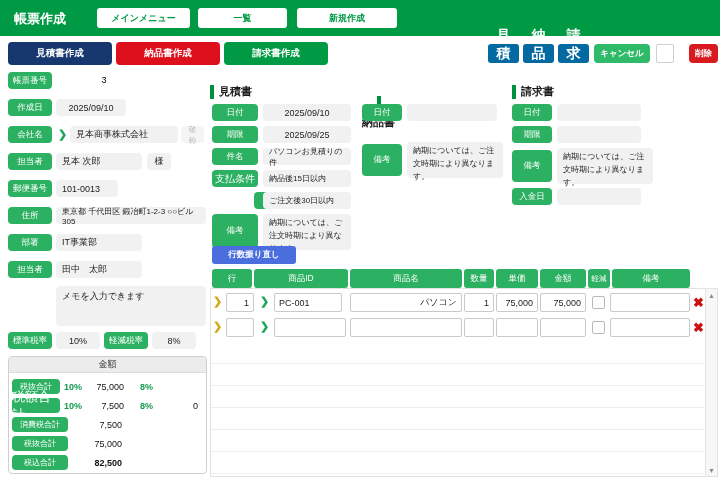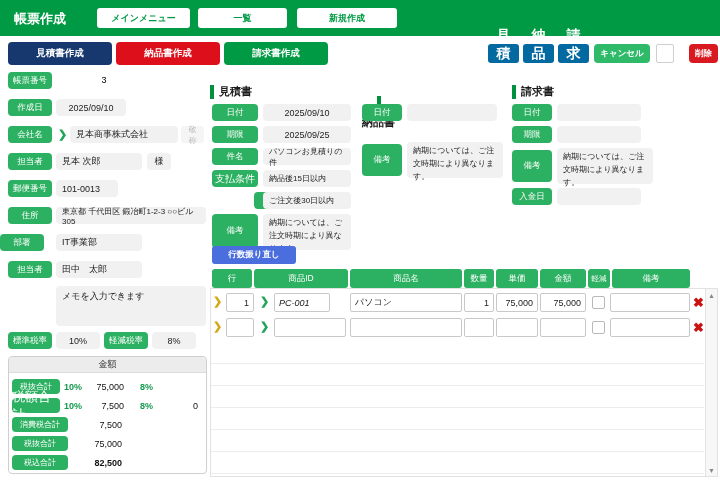--- a/index.html
+++ b/index.html
@@ -85,21 +85,21 @@
   <div class="abs lbl" style="left:8px;top:153px;width:44px;">担当者</div>
   <div class="abs fld" style="left:56px;top:153px;width:86px;">見本 次郎</div>
   <div class="abs fld center" style="left:147px;top:153px;width:24px;">様</div>
 
   <div class="abs lbl" style="left:8px;top:180px;width:44px;">郵便番号</div>
   <div class="abs fld" style="left:56px;top:180px;width:62px;">101-0013</div>
 
   <div class="abs lbl" style="left:8px;top:207px;width:44px;">住所</div>
   <div class="abs fld" style="left:56px;top:207px;width:150px;font-size:8px;">東京都 千代田区 鍛冶町1-2-3 ○○ビル305</div>
 
-  <div class="abs lbl" style="left:0;top:234px;width:44px;">部署</div>
+  <div class="abs lbl" style="left:8px;top:234px;width:44px;">部署</div>
   <div class="abs fld" style="left:56px;top:234px;width:86px;">IT事業部</div>
 
   <div class="abs lbl" style="left:8px;top:261px;width:44px;">担当者</div>
   <div class="abs fld" style="left:56px;top:261px;width:86px;">田中　太郎</div>
 
   <div class="abs fld multi" style="left:56px;top:286px;width:150px;height:40px;">メモを入力できます</div>
 
   <div class="abs lbl" style="left:8px;top:332px;width:44px;">標準税率</div>
   <div class="abs fld center" style="left:56px;top:332px;width:44px;">10%</div>
   <div class="abs lbl" style="left:104px;top:332px;width:44px;">軽減税率</div>
@@ -177,22 +177,22 @@
   <div class="abs hcell" style="left:496px;width:42px;">単価</div>
   <div class="abs hcell" style="left:540px;width:46px;">金額</div>
   <div class="abs hcell" style="left:588px;width:22px;font-size:7.5px;">軽減</div>
   <div class="abs hcell" style="left:612px;width:78px;">備考</div>
 
   <div class="abs" style="left:210px;top:288px;width:508px;height:189px;border:1px solid #e2e2e2;background:#fff;"></div>
 
   <span class="abs arr y" style="left:213px;top:296px;">❯</span>
   <input class="abs tin num" style="left: 226px; top: 293px; width: 28px;" value="1">
   <span class="abs arr g" style="left:260px;top:296px;">❯</span>
-  <input class="abs tin" style="left: 274px; top: 293px; width: 56px; font-style: italic;" value="PC-001">
-  <input class="abs tin" style="left: 350px; top: 293px; width: 112px;" value="パソコン">
+  <input class="abs tin" style="left: 274px; top: 293px; width: 68px;" value="PC-001">
+  <input class="abs tin" style="left: 350px; top: 293px; width: 112px; text-align: right;" value="パソコン">
   <input class="abs tin num" style="left: 464px; top: 293px; width: 30px;" value="1">
   <input class="abs tin num" style="left: 496px; top: 293px; width: 42px;" value="75,000">
   <input class="abs tin num" style="left: 540px; top: 293px; width: 46px;" value="75,000">
   <div class="abs cb" style="left:592px;top:296px;"></div>
   <input class="abs tin" style="left: 610px; top: 293px; width: 80px;" value="">
   <span class="abs delx" style="left:693px;top:296px;">✖</span>
 
   <span class="abs arr y" style="left:213px;top:321px;">❯</span>
   <input class="abs tin num" style="left: 226px; top: 318px; width: 28px;" value="">
   <span class="abs arr g" style="left:260px;top:321px;">❯</span>

